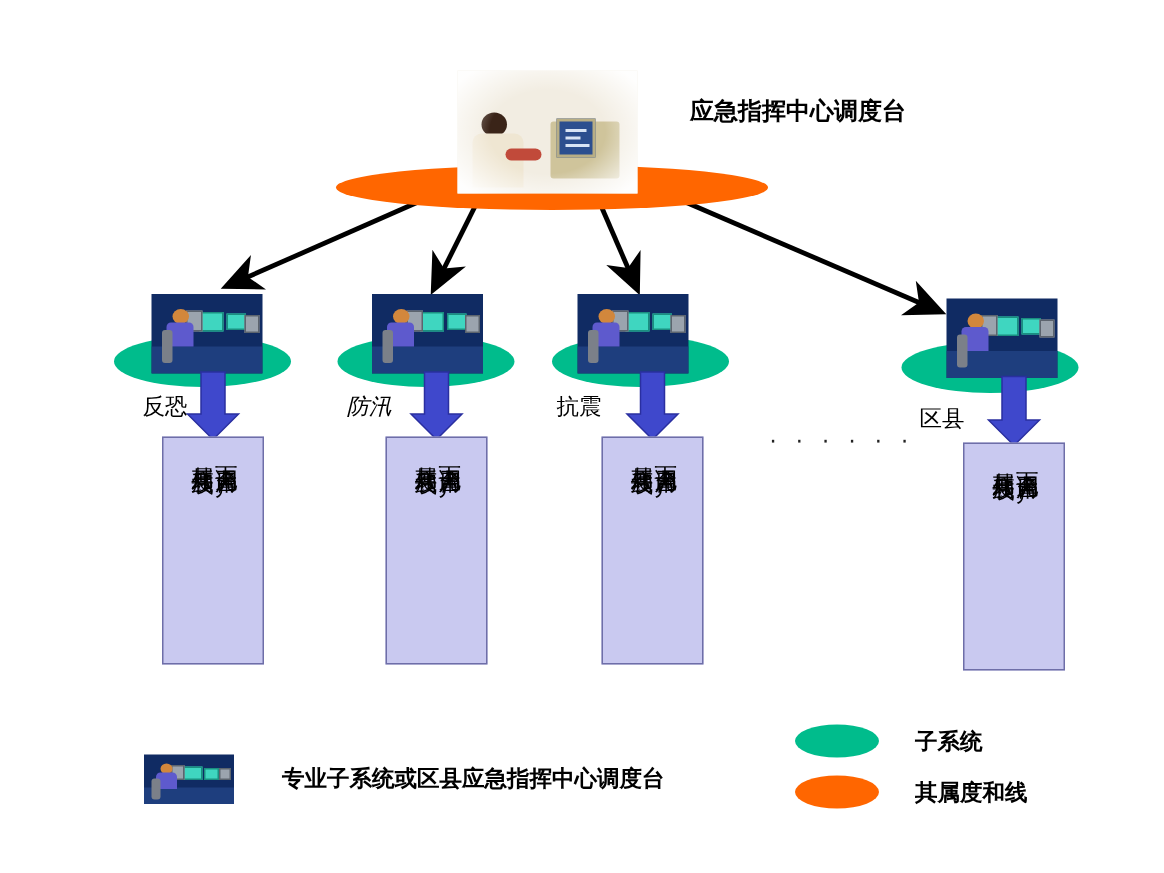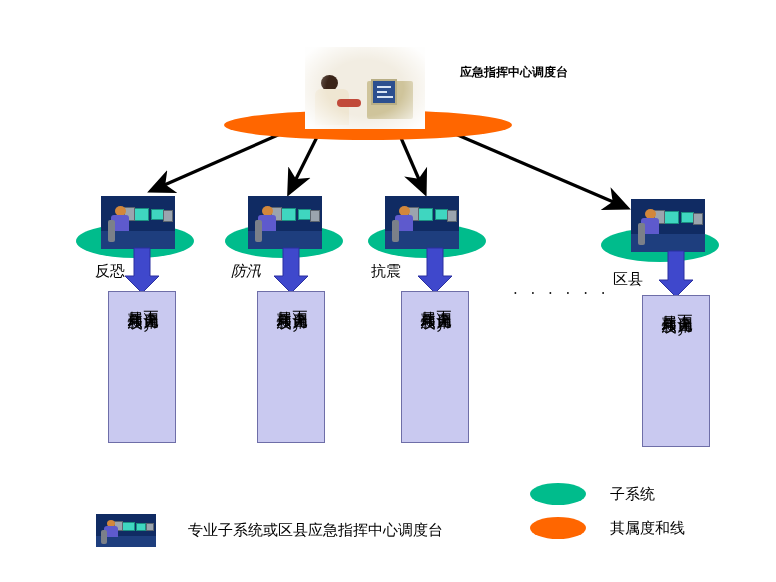--- a/index.html
+++ b/index.html
@@ -146,21 +146,21 @@
   .nodelabel {
     position: absolute;
     font-size: 15px;
     color: #000000;
     white-space: nowrap;
   }
 
   
   .title {
     position: absolute;
-    font-size: 12px;
+    font-size: 16px;
     font-weight: bold;
     color: #000000;
     white-space: nowrap;
   }
 
   
   .dots {
     position: absolute;
     font-size: 15px;
     letter-spacing: 4px;
@@ -175,21 +175,21 @@
     align-items: center;
   }
   .legend-swatch-ellipse {
     width: 56px;
     height: 22px;
     border-radius: 50%;
     margin-right: 24px;
   }
   .legend-text {
     font-size: 15px;
-    font-weight: normal;
+    font-weight: bold;
     color: #000000;
     white-space: nowrap;
   }
 </style>
 </head>
 <body>
 
 <div id="canvas">
 
   <svg class="layer" viewBox="0 0 776 582" width="776" height="582">
@@ -299,21 +299,21 @@
     <span class="vcol">其属度和线</span>
   </div>
 
   <div class="vbox" style="left:642px; top:295px; width:68px; height:152px;">
     <span class="vcol">下调台无用户</span>
     <span class="vcol">其属度和线</span>
   </div>
 
   <div class="dots" style="left:513px; top:285px;">· · · · · ·</div>
 
-  <div class="legend-item" style="left:64px; top:514px;padding-left:32px;">
+  <div class="legend-item" style="left:64px; top:503px;padding-left:32px;">
     <div class="console" style="position:relative; left:0; top:0; width:60px; height:33px; margin-right:32px;">
       <div class="cdesk"></div>
       <div class="cmon green" style="left:26px; top:8px; width:13px; height:9px;"></div>
       <div class="cmon green" style="left:40px; top:9px; width:10px; height:8px;"></div>
       <div class="cmon" style="left:18px; top:7px; width:9px; height:10px;"></div>
       <div class="cmon" style="left:50px; top:9px; width:8px; height:8px;"></div>
       <div class="chead" style="left:11px; top:6px; width:8px; height:7px;"></div>
       <div class="cbody" style="left:8px; top:12px; width:14px; height:11px;"></div>
       <div class="cchair" style="left:5px; top:16px; width:6px; height:14px;"></div>
     </div>

